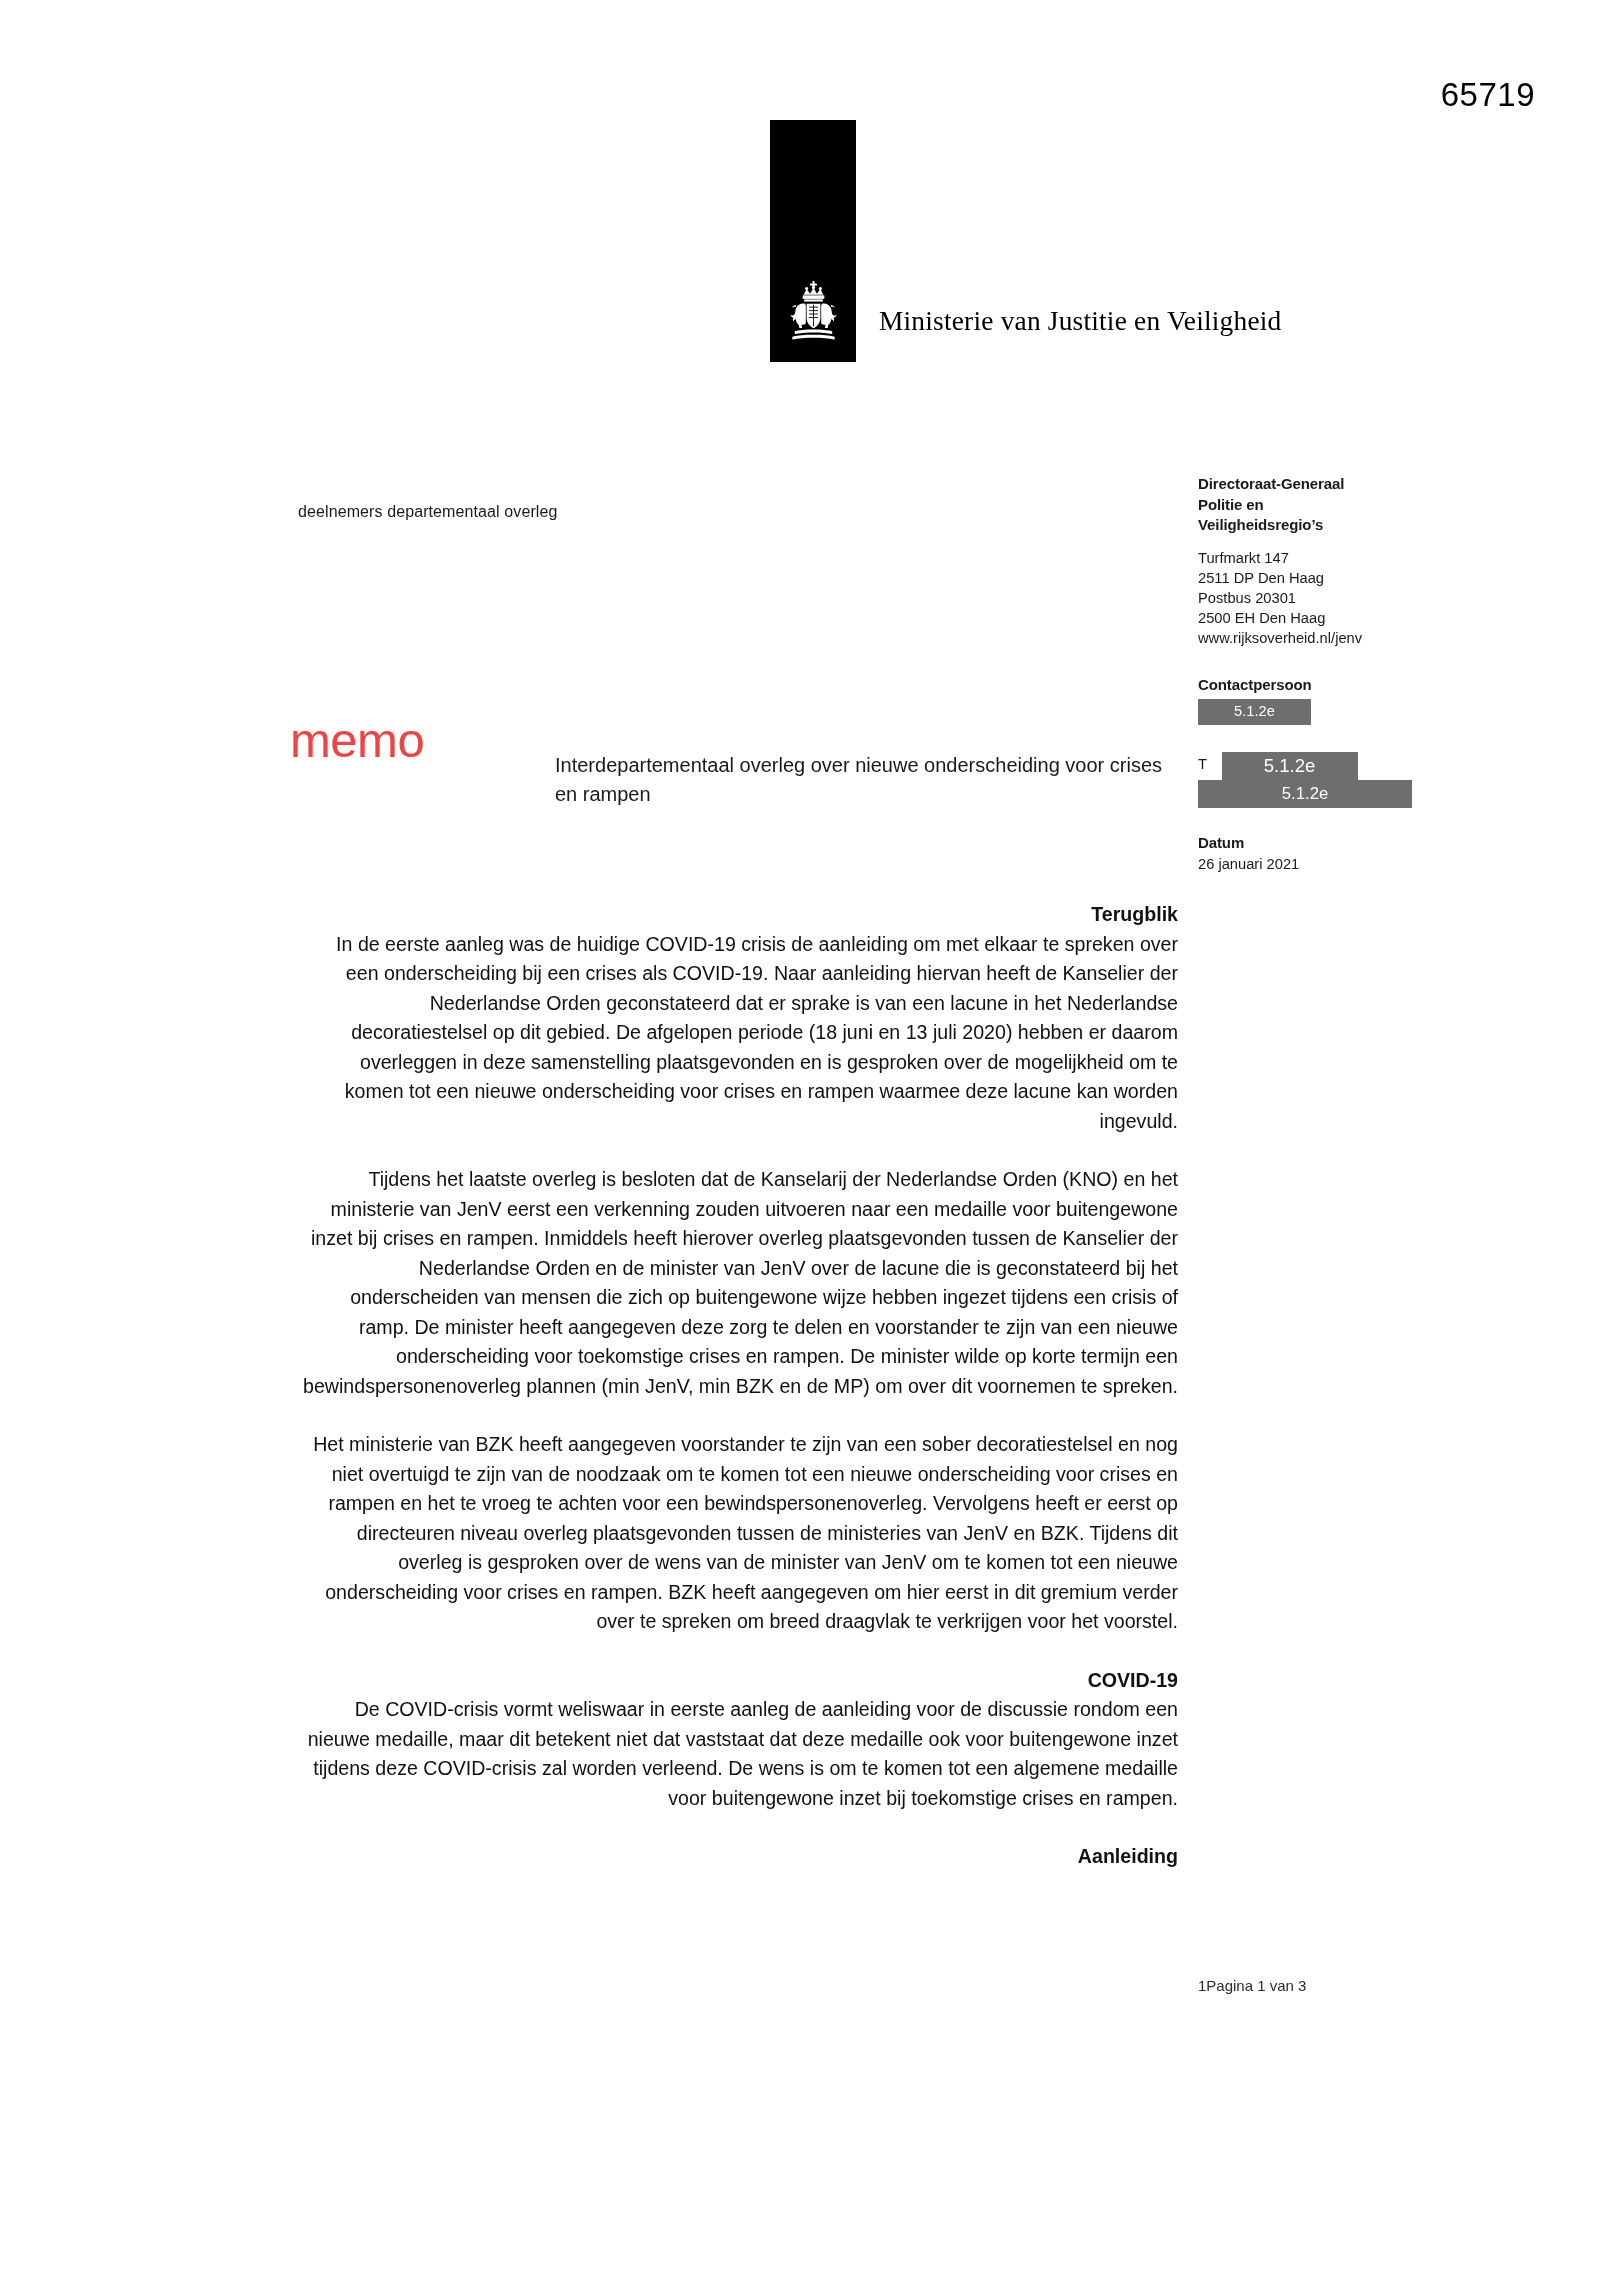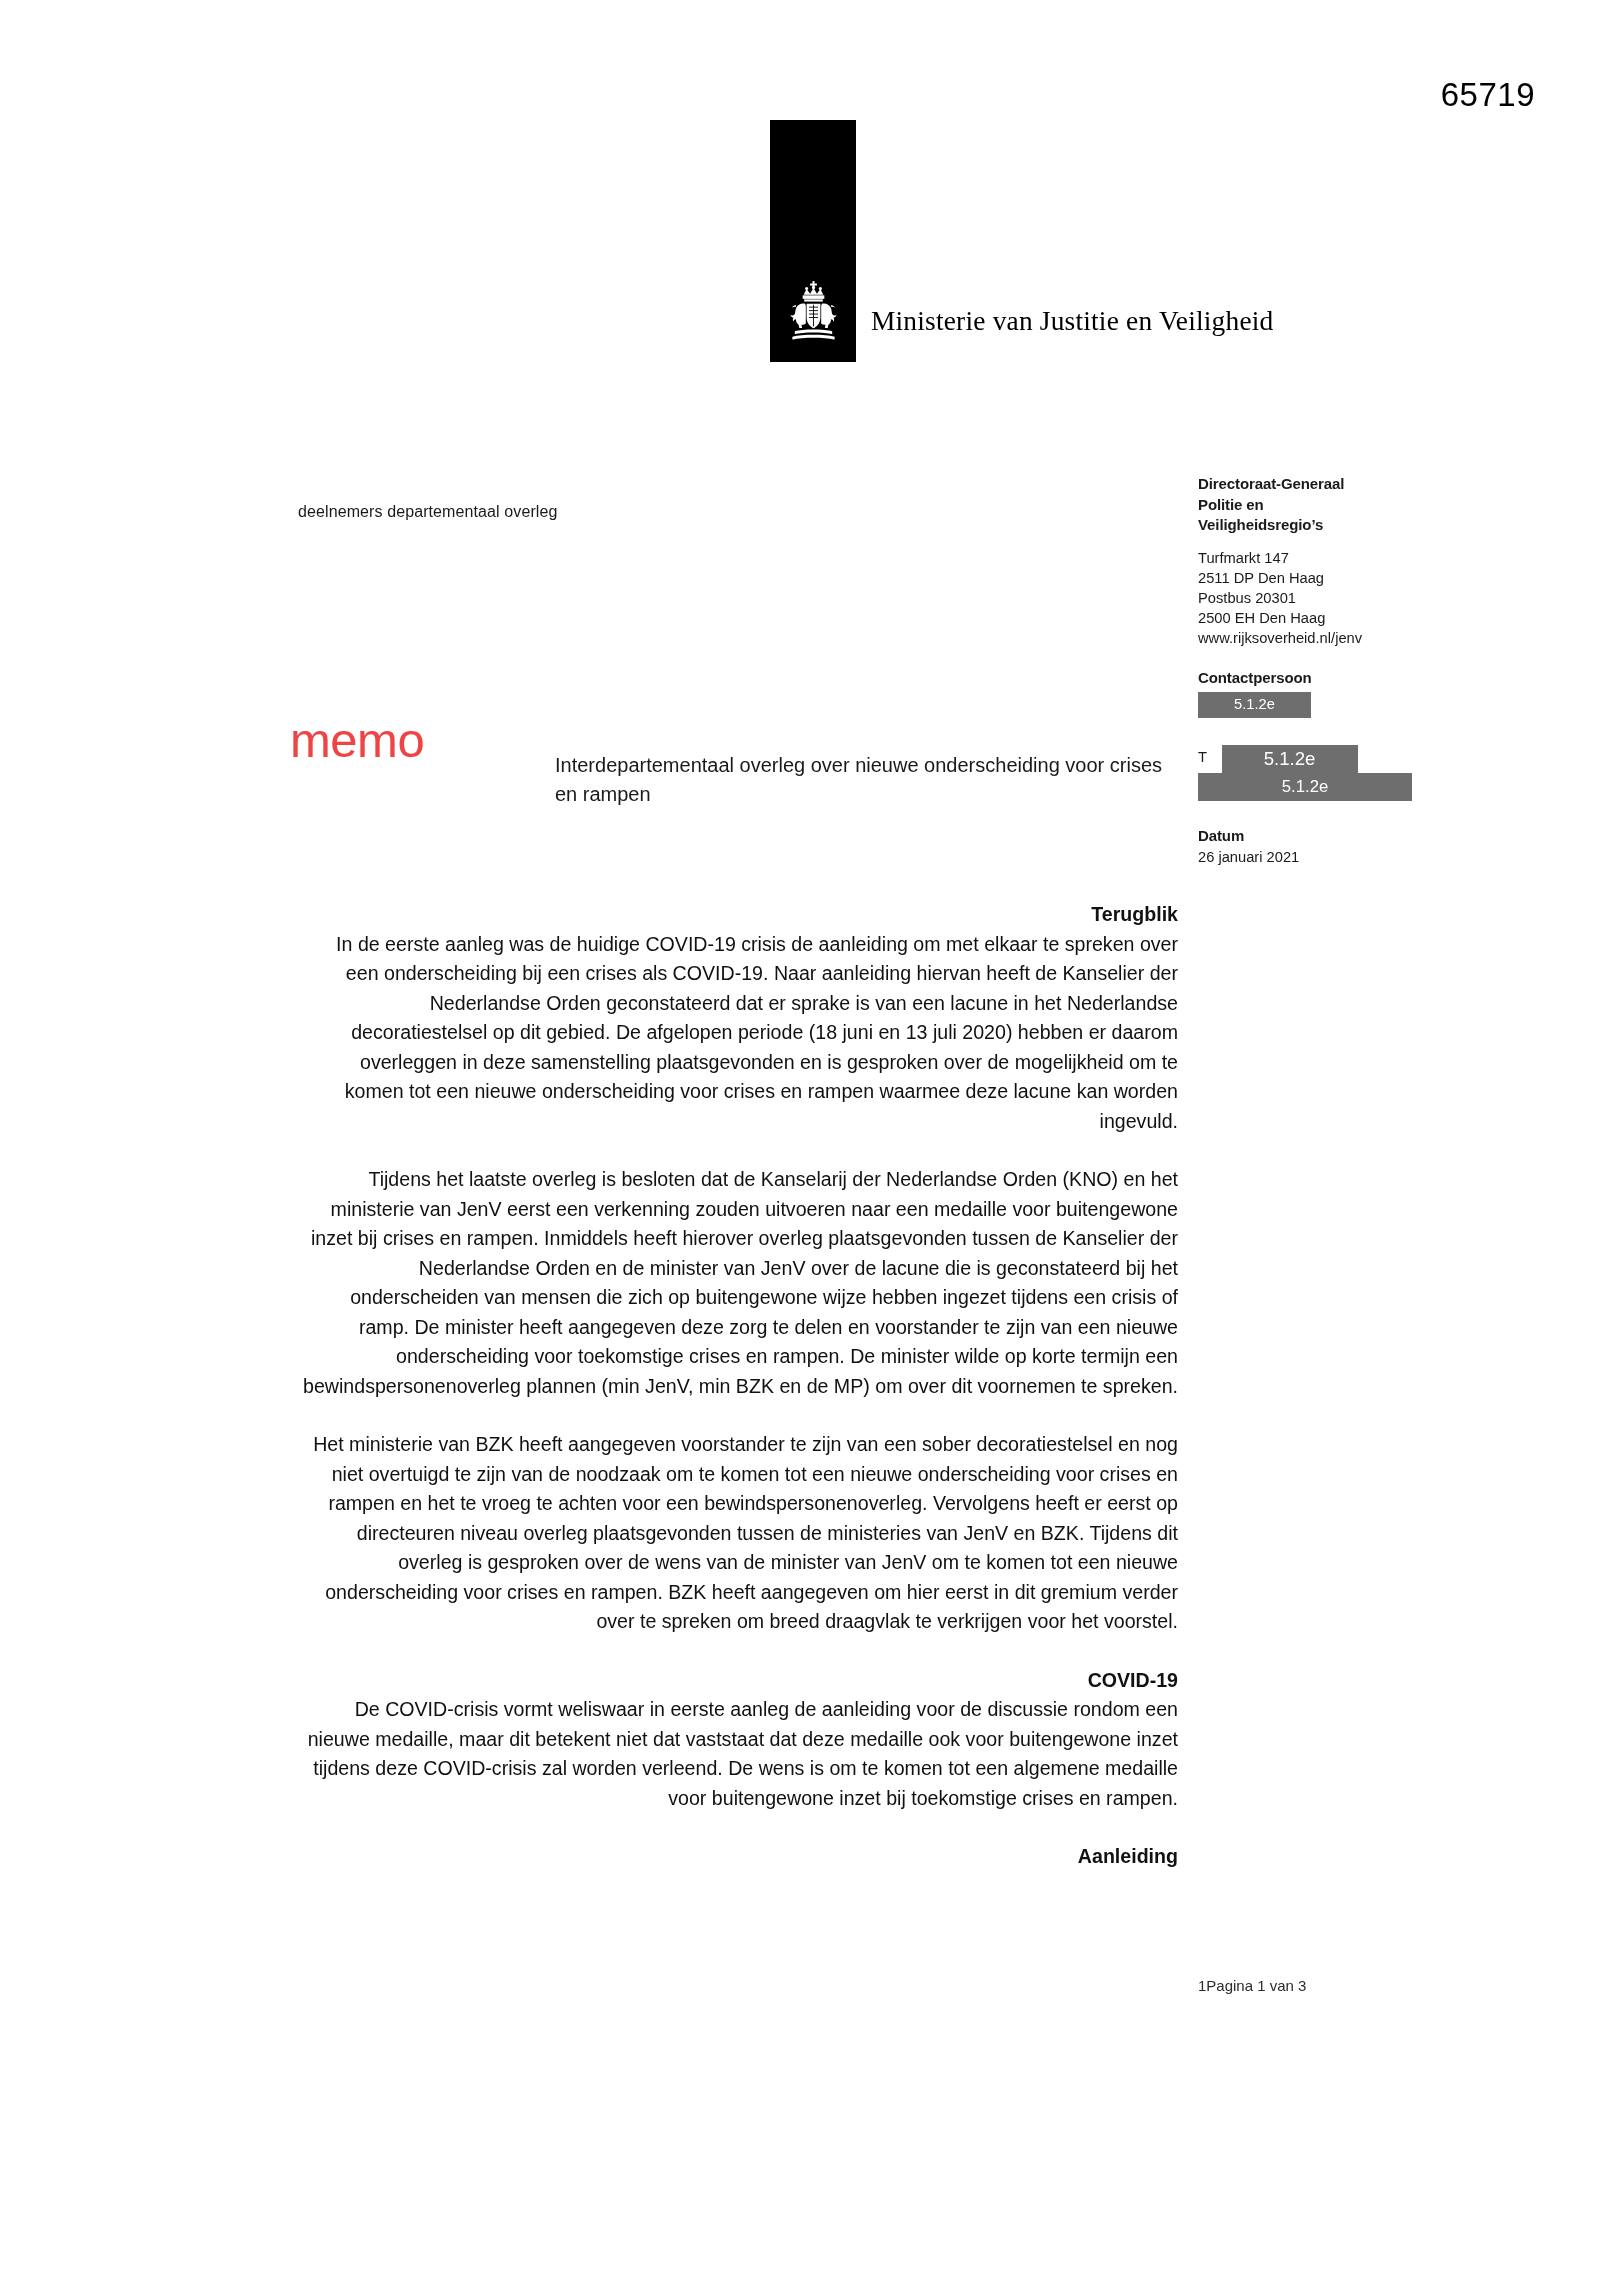--- a/index.html
+++ b/index.html
@@ -47,21 +47,21 @@
     justify-content: center;
     padding-bottom: 8.8px;
     box-sizing: border-box;
   }
   .logo-mark svg { display: block; }
   .logo-wordmark {
     font-family: "Liberation Serif", serif;
     font-size: 27.4px;
     color: #000000;
     white-space: nowrap;
-    padding-left: 15px;
+    padding-left: 23px;
     padding-bottom: 25.5px;
     letter-spacing: 0.2px;
   }
 
   
   .addressee {
     position: absolute;
     left: 298px;
     top: 503px;
     font-size: 16px;
@@ -105,21 +105,21 @@
     font-weight: bold;
     font-size: 15px;
     line-height: 20.6px;
     letter-spacing: -0.1px;
     margin-bottom: 12.7px;
   }
   .sidebar .addr-line { white-space: nowrap; }
   .sidebar .meta-label {
     font-weight: bold;
     font-size: 15px;
-    margin-top: 20px;
+    margin-top: 27px;
     letter-spacing: -0.1px;
   }
   .sidebar .datum-block { margin-top: 25.5px; }
   .sidebar .datum-value { margin-top: 1px; }
 
   
   .redaction {
     background: #6e6e6e;
     color: #ffffff;
     font-size: 14.7px;

